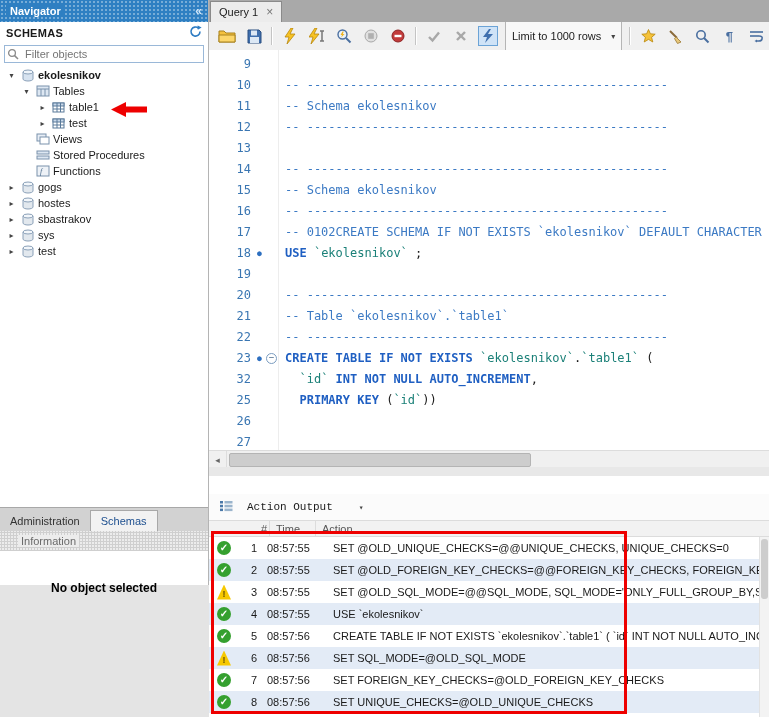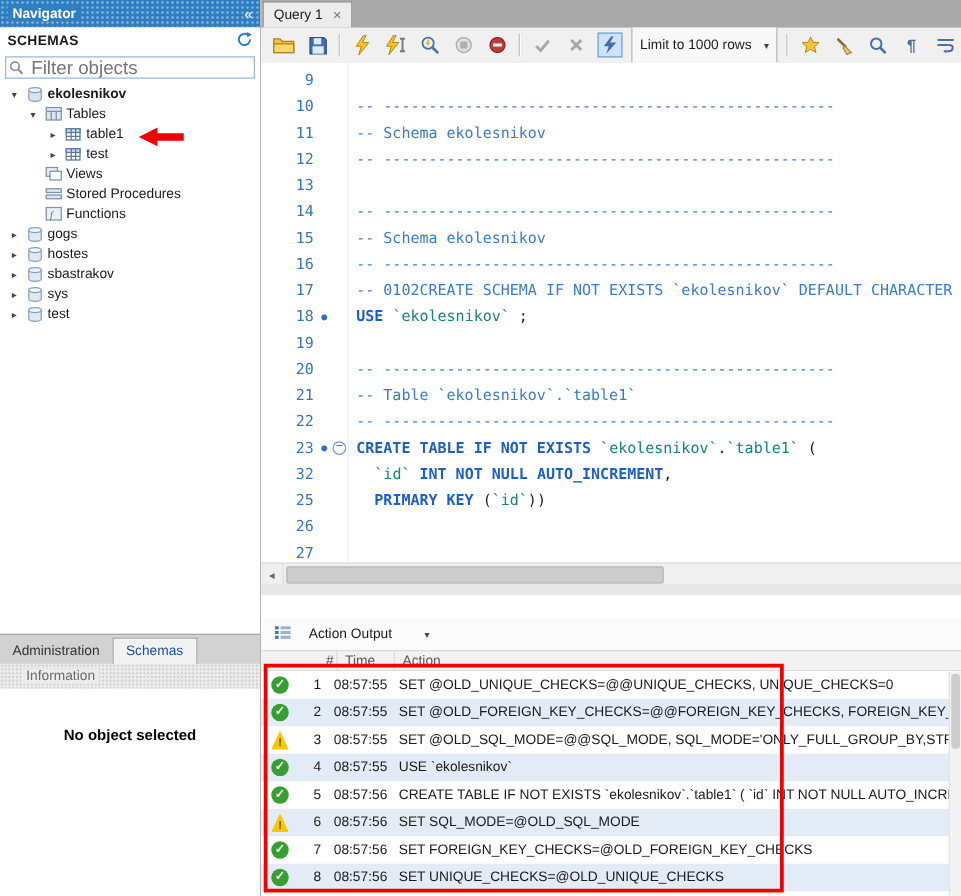--- a/index.html
+++ b/index.html
@@ -1,32 +1,32 @@
 <!DOCTYPE html>
 <html style="--titlebar-blue: #2e7fc2; --keyword: #1f5fc2; --comment: #3c7ac4; --identifier: #1b8078; --success-green: #35a02f; --warning-yellow: #f6c800; --selection-blue: #a8c8e8; --annotation-red: #ee0000;"><head>
 <meta charset="utf-8">
 <style>
   html,body{margin:0;padding:0;}
   body{font-family:"Liberation Sans",sans-serif;background:#d8d8d8;}
   .app{position:relative;width:769px;height:717px;background:#e4e4e4;overflow:hidden;font-size:11px;color:#1a1a1a;}
 
   
-  .sidebar{position:absolute;left:0;top:0;width:208px;height:717px;background:#fff;border-right:1px solid #b4b4b4;}
+  .sidebar{position:absolute;left:0;top:0;width:208px;height:585px;background:#fff;border-right:1px solid #b4b4b4;}
   .nav-header{position:absolute;left:0;top:0;right:0;height:22px;background-color:var(--titlebar-blue,#2e7fc2);
     background-image:radial-gradient(rgba(255,255,255,.35) 1px,transparent 1.2px);background-size:4px 4px;
     display:flex;align-items:center;padding:0 6px;}
   .nav-header .ttl{color:#fff;font-weight:bold;background-color:var(--titlebar-blue,#2e7fc2);padding:0 4px;}
   .nav-header .hdr-ic{margin-left:auto;color:#cfe6fa;font-weight:bold;font-size:12px;cursor:default;}
   .schemas-row{position:absolute;left:0;top:22px;right:0;height:21px;background:#fff;display:flex;align-items:center;padding:0 6px;border-bottom:1px solid #ececec;}
   .schemas-row .lbl{font-weight:bold;letter-spacing:.3px;}
   .schemas-row .ric{margin-left:auto;display:flex;gap:4px;}
   .filter-row{position:absolute;left:0;top:43px;right:0;height:24px;background:#fff;padding:2px 4px;box-sizing:border-box;}
   .filter-wrap{position:relative;height:18px;}
   .filter-wrap svg{position:absolute;left:3px;top:3px;}
-  .filter-row input{width:100%;height:18px;box-sizing:border-box;border:1px solid #9ab8d8;font-size:15px;padding:1px 3px 1px 20px;font-family:"Liberation Sans",sans-serif;color:#888;}
+  .filter-row input{width:100%;height:18px;box-sizing:border-box;border:1px solid #9ab8d8;font-size:11px;padding:1px 3px 1px 20px;font-family:"Liberation Sans",sans-serif;color:#888;}
   .tree{position:absolute;left:0;top:67px;right:0;height:440px;background:#fff;overflow:hidden;}
   .trow{height:16px;display:flex;align-items:center;gap:3px;white-space:nowrap;}
   .trow .tw{width:11px;text-align:center;font-size:8px;color:#444;flex:none;}
   .trow .ticon{width:15px;flex:none;display:flex;justify-content:center;}
   .lvl0{padding-left:6px;}
   .lvl1{padding-left:21px;}
   .lvl1b{padding-left:35px;}
   .lvl2{padding-left:37px;}
   .bold{font-weight:bold;}
   .side-tabs{position:absolute;left:0;top:507px;right:0;height:24px;background:#d2d2d2;border-top:1px solid #a8a8a8;display:flex;align-items:flex-end;}
@@ -73,36 +73,36 @@
   .sbtn{position:absolute;left:0;top:0;width:17px;height:17px;display:flex;align-items:center;justify-content:center;color:#666;font-size:9px;border-right:1px solid #ddd;}
   .hthumb{position:absolute;left:20px;top:2px;width:300px;height:12px;background:#cdcdcd;border:1px solid #b4b4b4;border-radius:2px;}
 
   
   .splitter{position:absolute;left:0;top:467px;right:0;height:9px;background:#e8e8e8;}
   .out-header{position:absolute;left:0;top:476px;right:0;height:18px;background-color:#ececec;
     background-image:radial-gradient(#cfcfcf 1px,transparent 1.2px);background-size:3px 3px;
     display:flex;align-items:center;padding:0 8px;color:#707070;margin-top:32px;}
   .out-header span{background:#ececec;padding:0 3px;}
   .out-toolbar{position:absolute;left:0;top:494px;right:0;height:26px;background:#fbfbfb;display:flex;align-items:center;gap:8px;padding:0 10px;}
-  .out-select{display:flex;align-items:center;gap:26px;padding:2px 6px;}
+  .out-select{display:flex;align-items:center;gap:26px;padding:2px 6px;font-family:Liberation Mono, monospace;}
   .out-select .dd{font-size:8px;color:#444;}
   .grid-header{position:absolute;left:0;top:520px;right:0;height:17px;background:#f2f2f2;border-top:1px solid #dcdcdc;border-bottom:1px solid #dcdcdc;display:flex;align-items:center;color:#555;box-sizing:border-box;}
   .col-icon{width:34px;flex:none;}
   .col-num{width:24px;flex:none;text-align:right;padding-right:2px;}
   .col-time{width:46px;flex:none;padding-left:6px;border-left:1px solid #dcdcdc;height:100%;display:flex;align-items:center;box-sizing:border-box;}
   .col-action{flex:1;padding-left:6px;border-left:1px solid #dcdcdc;height:100%;display:flex;align-items:center;box-sizing:border-box;}
   .grid-rows{position:absolute;left:0;top:537px;right:0;bottom:0;background:#fff;overflow:hidden;}
   .orow{height:22px;display:flex;align-items:center;}
   .orow.alt{background:#e3ebf6;}
   .ostatus{margin-left:8px;width:14px;height:14px;flex:none;text-align:center;}
   .ostatus.ok{border-radius:50%;background:var(--success-green,#35a02f);color:#fff;font-size:10px;line-height:14px;font-weight:bold;}
   .ostatus.warn{clip-path:polygon(50% 0,100% 100%,0 100%);background:var(--warning-yellow,#f6c800);color:#6b5200;font-weight:bold;font-size:9px;line-height:18px;height:15px;}
   .oidx{width:22px;flex:none;text-align:right;margin-left:4px;}
   .otime{width:46px;flex:none;margin-left:10px;}
-  .oaction{flex:1;margin-left:6px;white-space:nowrap;overflow:hidden;}
+  .oaction{flex:1;margin-left:20px;white-space:nowrap;overflow:hidden;}
   .vscroll{position:absolute;right:0;top:0;width:9px;bottom:0;background:#f3f3f3;border-left:1px solid #e2e2e2;}
   .vthumb{position:absolute;right:1px;top:2px;width:7px;height:60px;background:#cdcdcd;border-radius:3px;}
 
   
   .annot-rect{position:absolute;left:211px;top:531px;width:416px;height:183px;border:3px solid var(--annotation-red,#ff0000);box-sizing:border-box;pointer-events:none;}
   .annot-arrow{position:absolute;left:110px;top:101px;pointer-events:none;}
   .annot-arrow polygon{fill:var(--annotation-red,#e60000);}
 </style>
 </head>
 <body>

